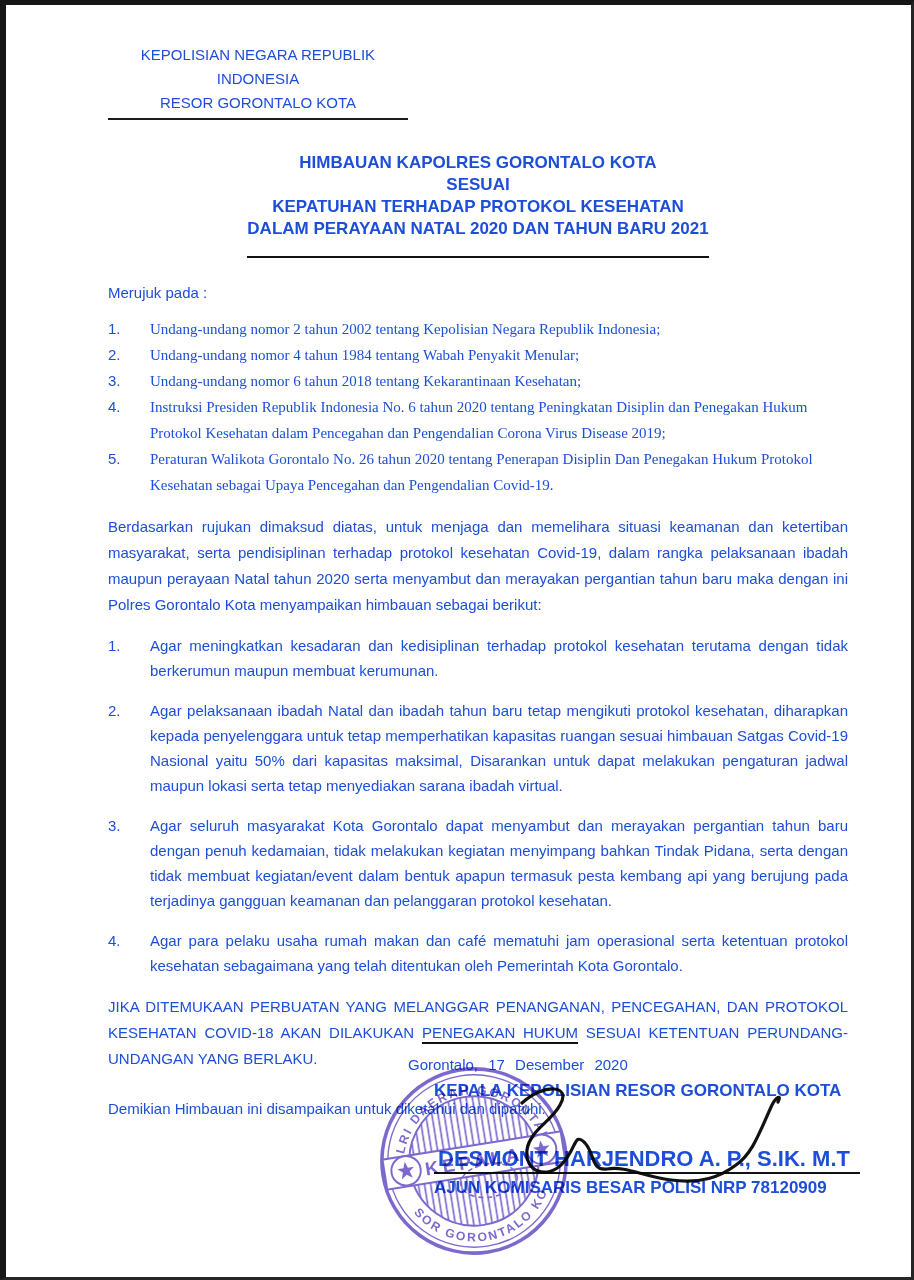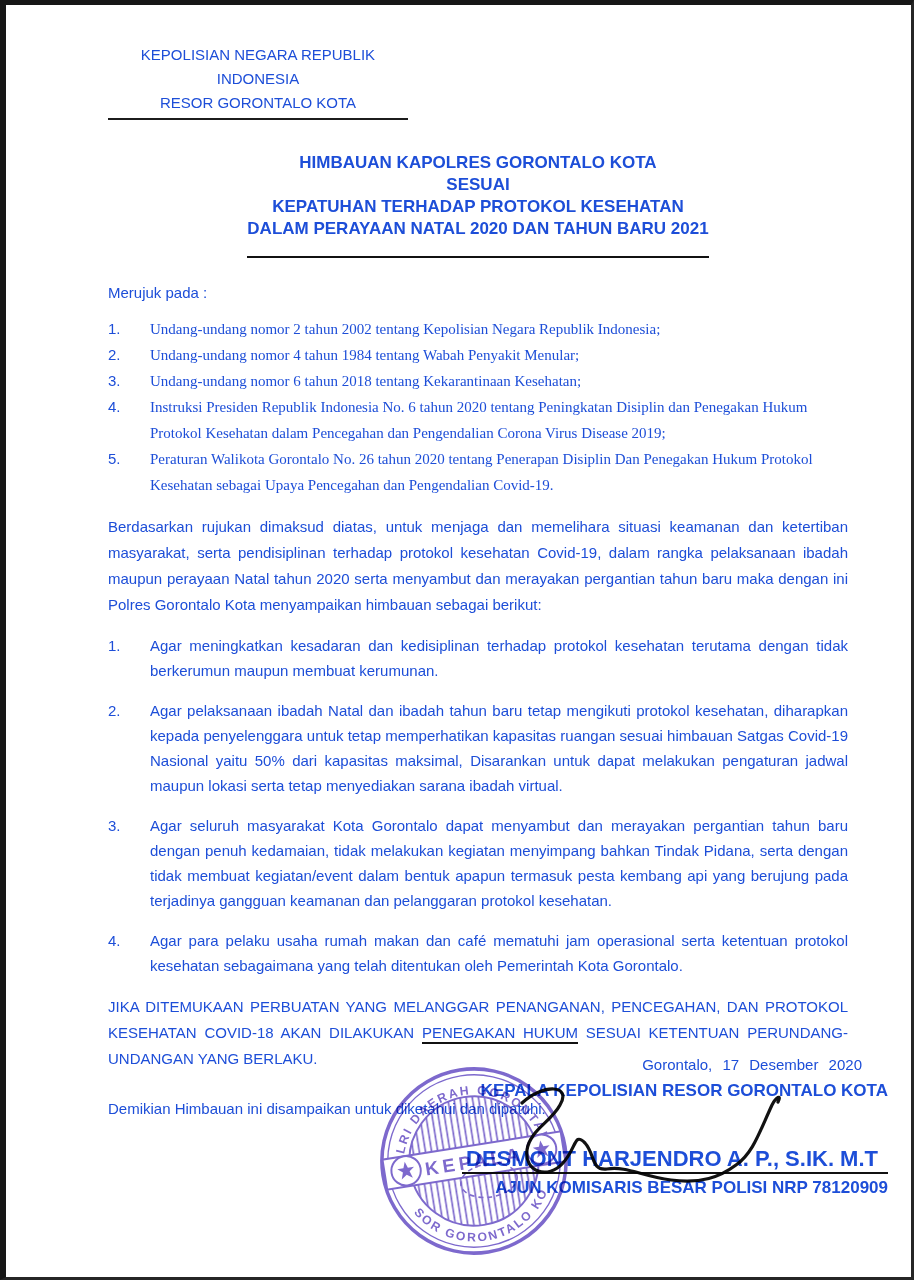--- a/index.html
+++ b/index.html
@@ -67,22 +67,22 @@
   .warning .emph{
     font-weight:normal;
     border-bottom:2.5px solid #111;
     padding-bottom:1px;
   }
   .closing{margin-top:24px;text-align:left;}
 
   
   .sig-block{
     position:absolute;
-    left:452px;top:1048px;width:430px;
-    text-align:right;
+    left:428px;top:1048px;width:430px;
+    text-align:left;
     z-index:1;
   }
   .sig-date{
     font-size:15px;line-height:24px;
     transform:translateX(-26px);
     word-spacing:6px;
   }
   .sig-office{
     font-size:17px;font-weight:bold;line-height:24px;
     margin-top:2px;

